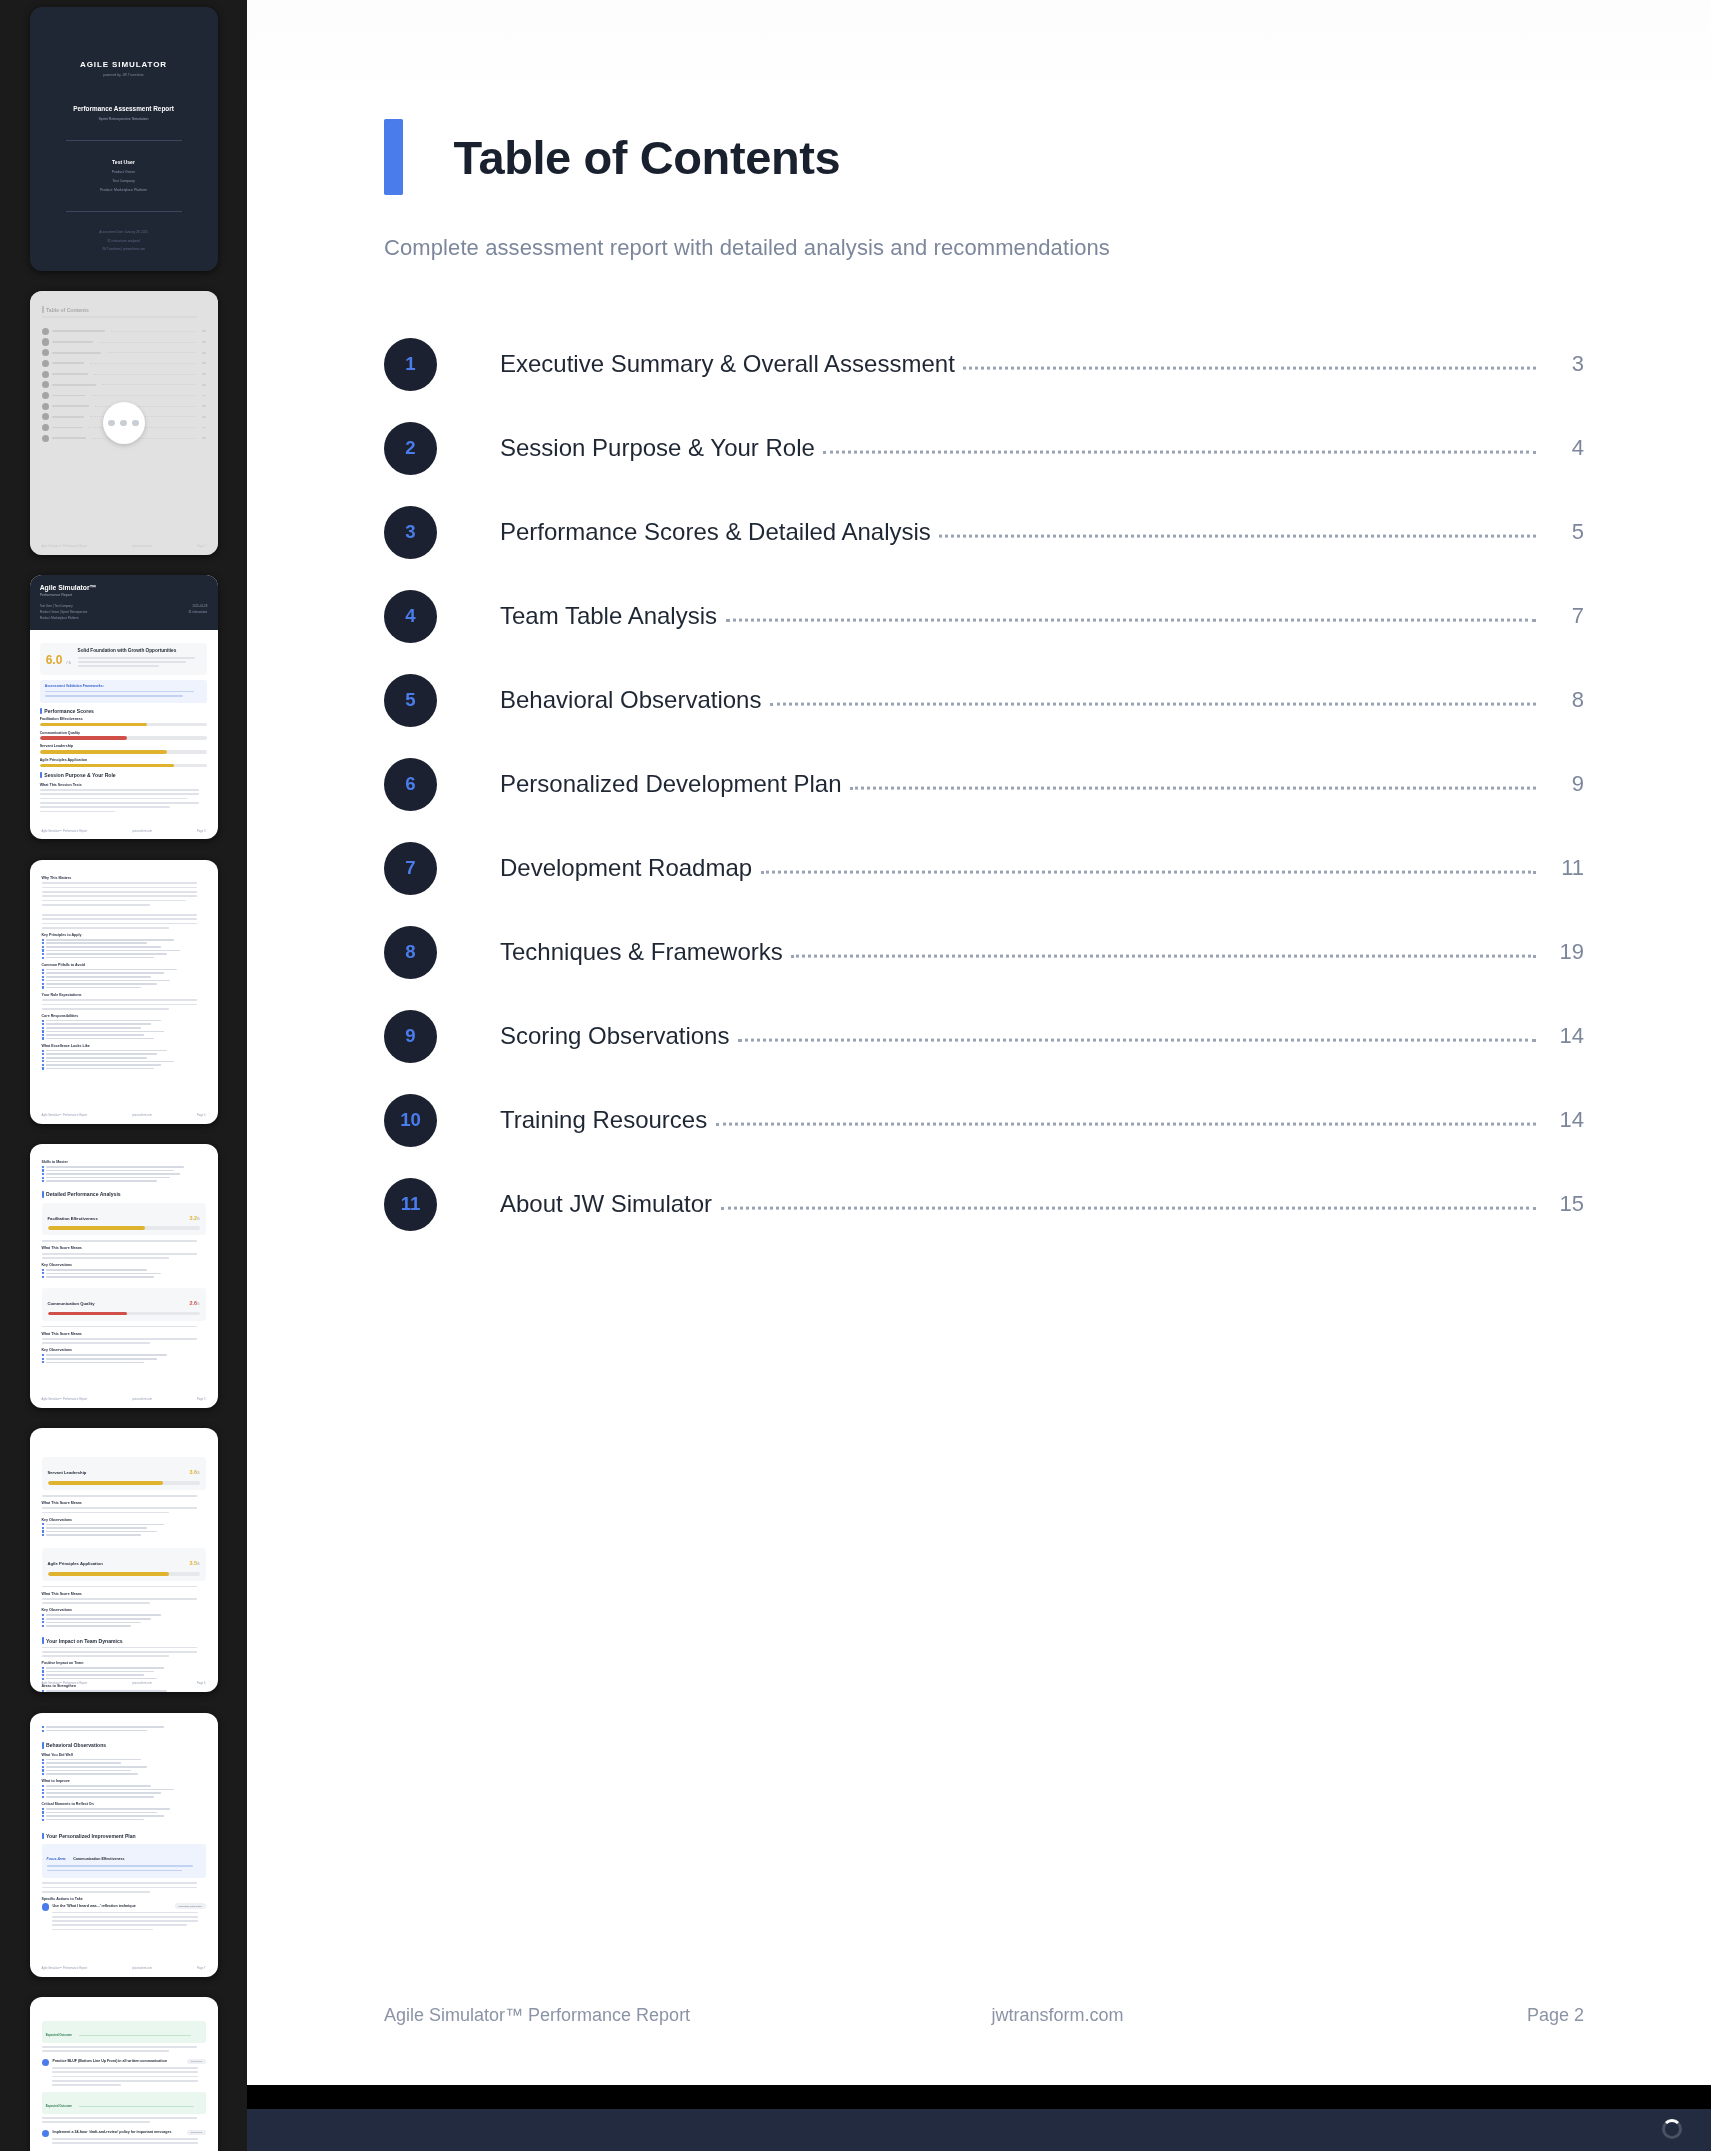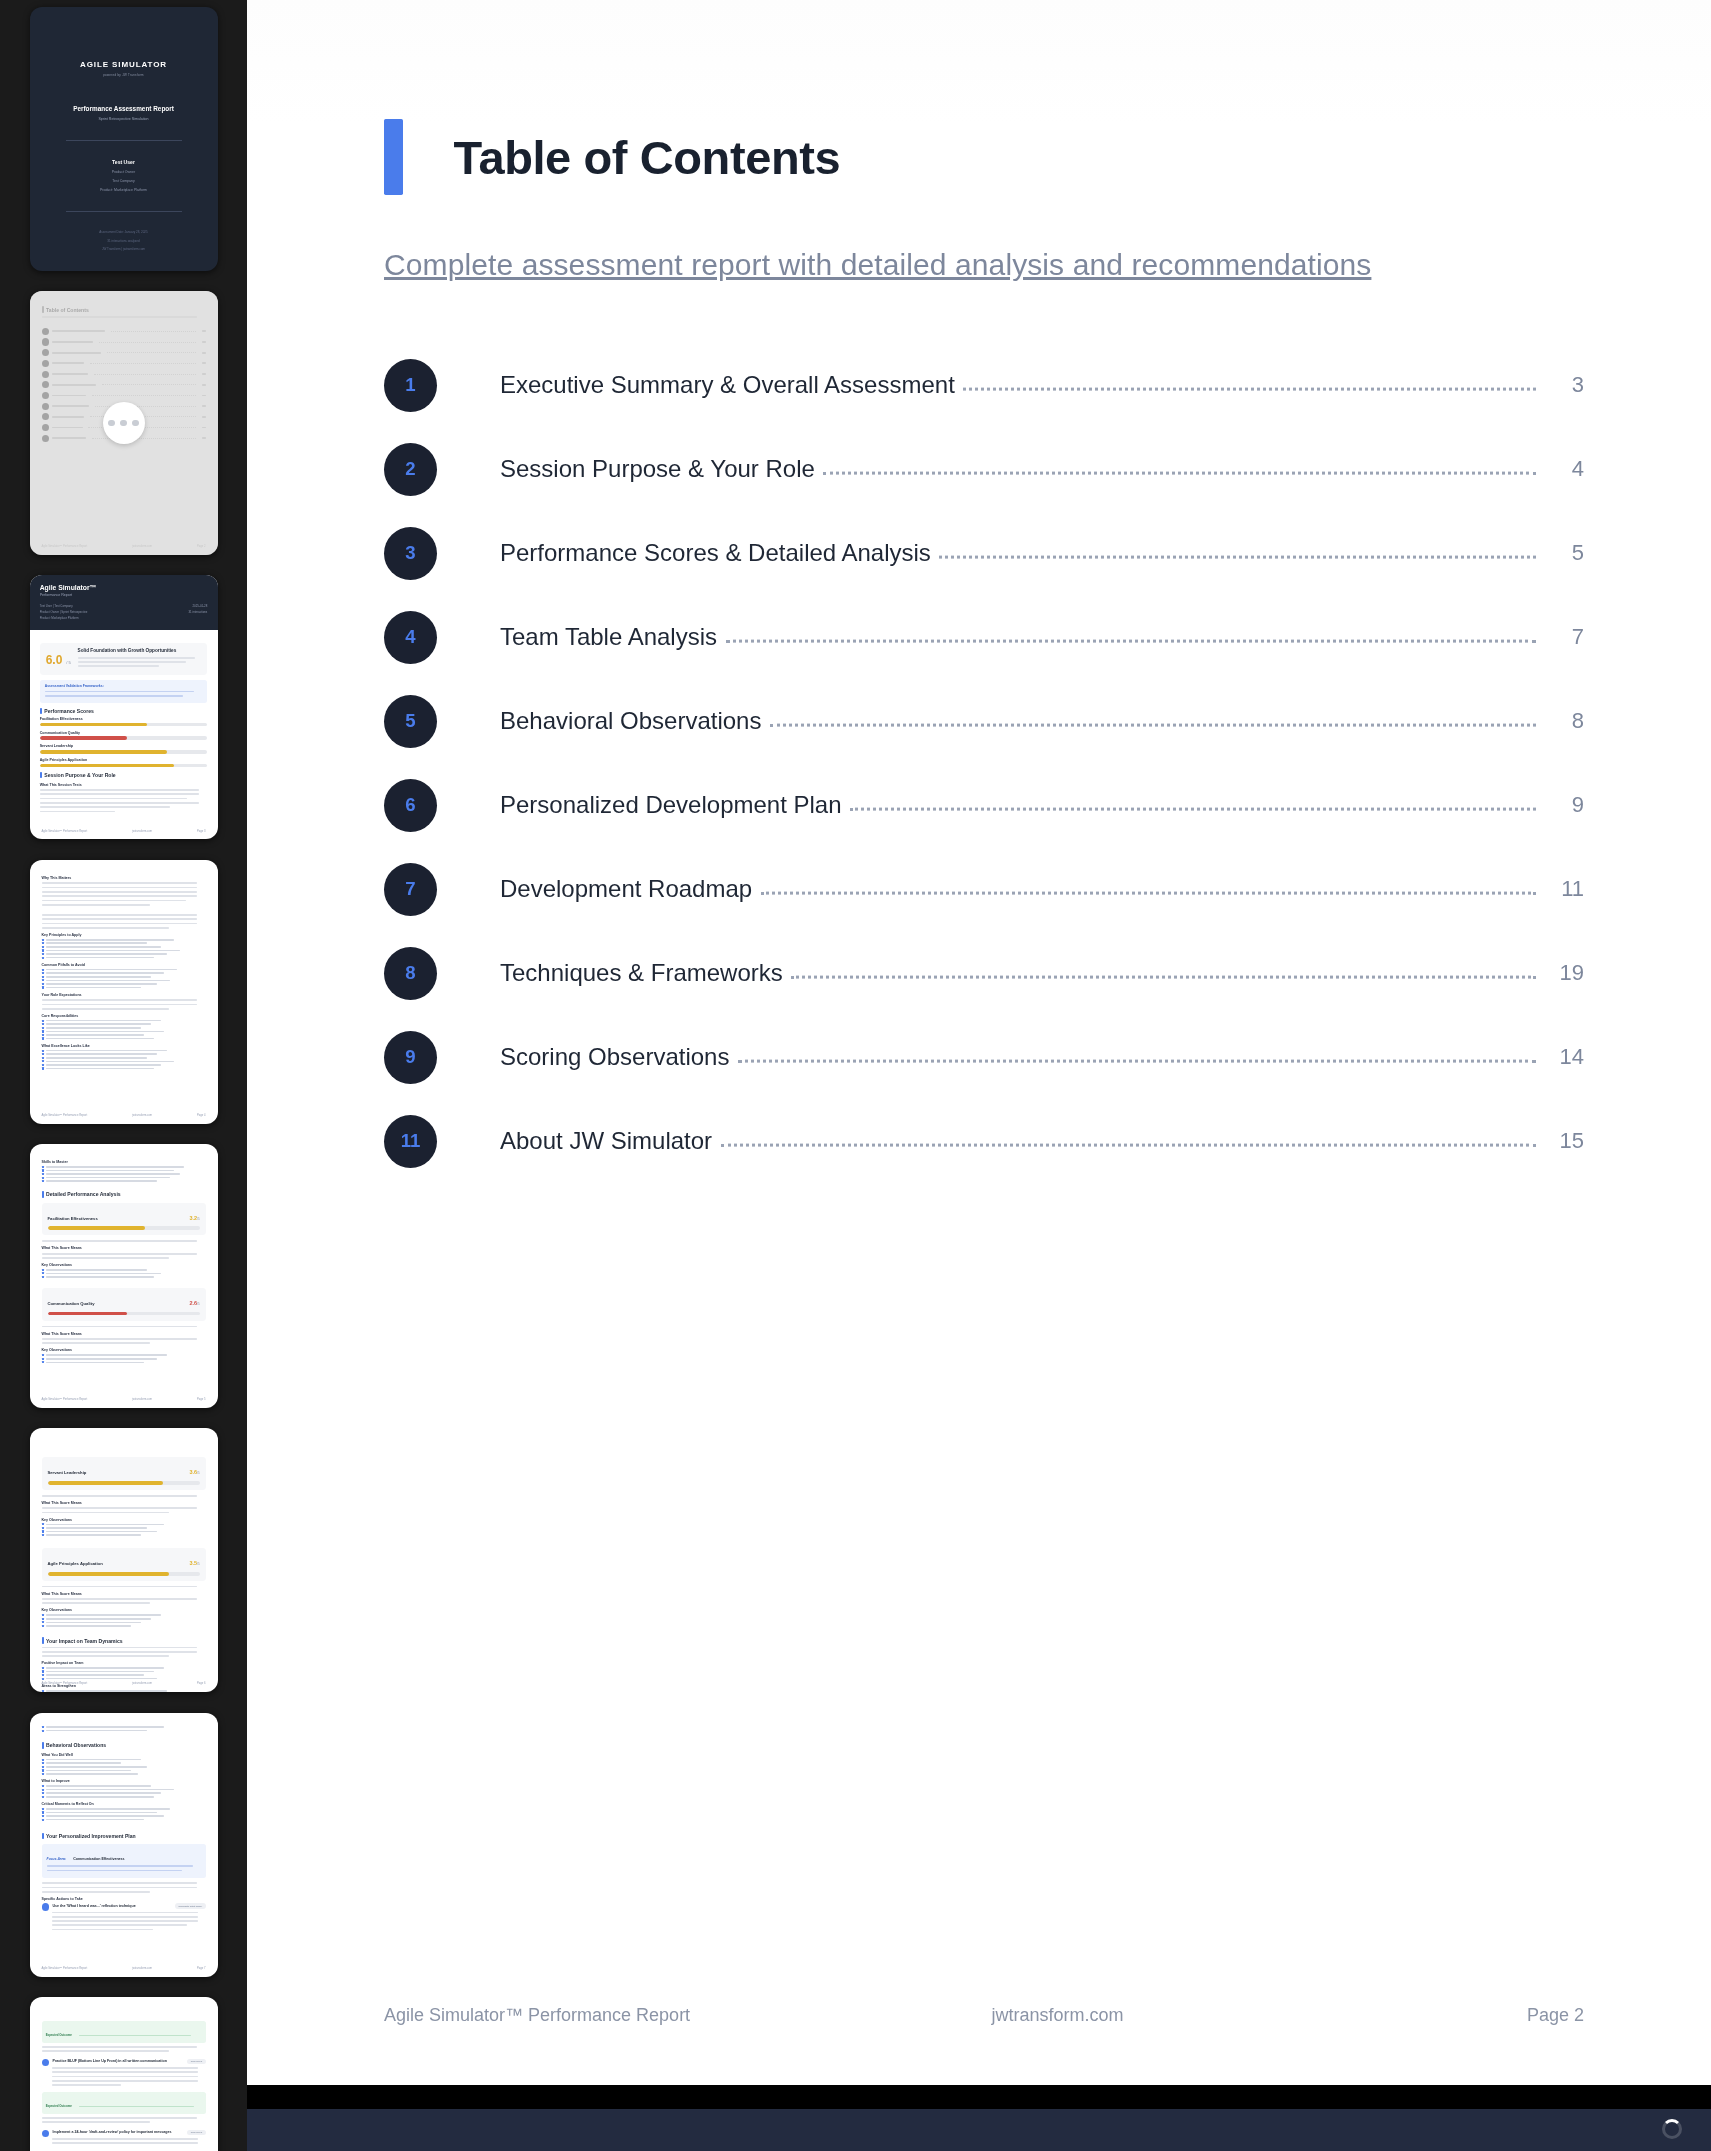--- a/index.html
+++ b/index.html
@@ -148,25 +148,24 @@
   .page-title {
     font-size: 47px;
     font-weight: 700;
     color: #19212f;
     letter-spacing: -0.4px;
     margin-left: 51px;
     align-self: center;
     line-height: 1;
   }
   .page-subtitle {
-    margin-top: 53px;
-    font-size: 30px;
+    margin-top: 40px;
+    font-size: 22px;
     color: #7d879c;
     letter-spacing: 0.1px;
-    text-decoration: underline;
   }
 
   .toc { margin-top: 61px; }
   .toc-item {
     display: flex;
     align-items: center;
     height: 84px;
   }
   .toc-num {
     width: 53px; height: 53px;
@@ -961,20 +960,26 @@
           <span class="toc-page">19</span>
         </div>
 
         <div class="toc-item">
           <span class="toc-num">9</span>
           <span class="toc-label">Scoring Observations</span>
           <span class="toc-dots"></span>
           <span class="toc-page">14</span>
         </div>
 
+        <div class="toc-item">
+          <span class="toc-num">10</span>
+          <span class="toc-label">Training Resources</span>
+          <span class="toc-dots"></span>
+          <span class="toc-page">14</span>
+        </div>
 
         <div class="toc-item">
           <span class="toc-num">11</span>
           <span class="toc-label">About JW Simulator</span>
           <span class="toc-dots"></span>
           <span class="toc-page">15</span>
         </div>
 
       </div>
     </div>

